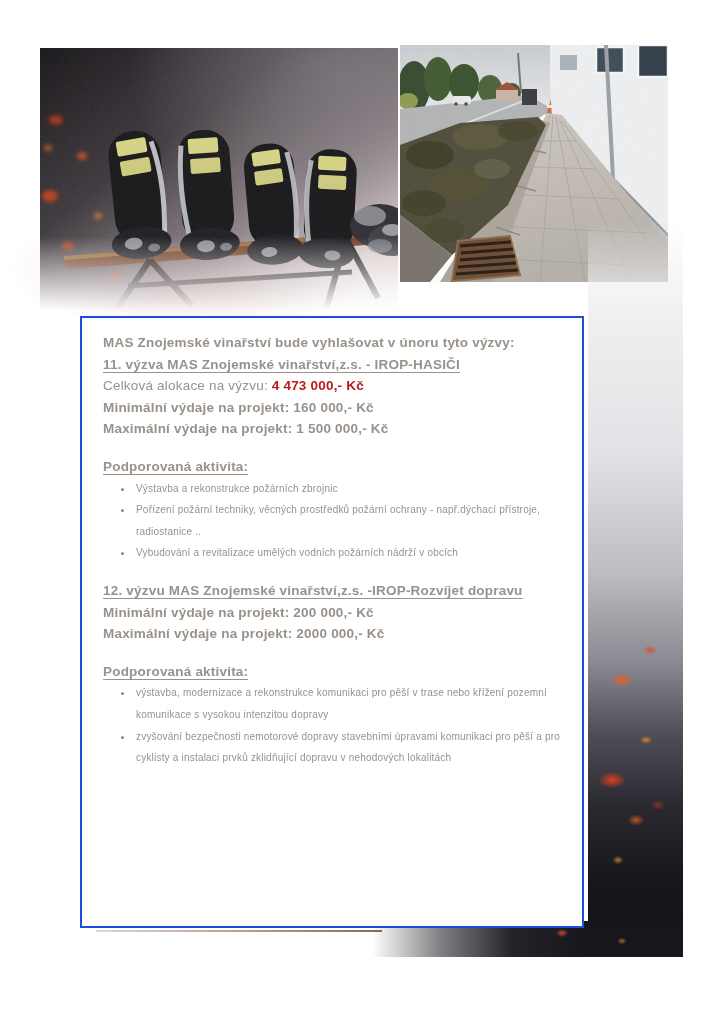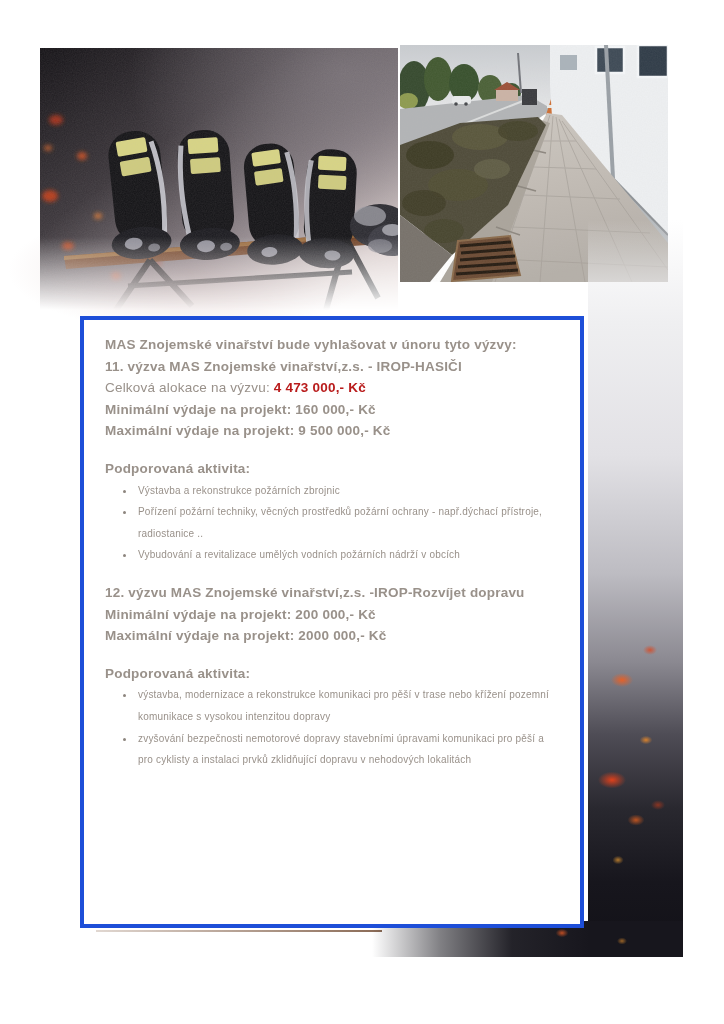--- a/index.html
+++ b/index.html
@@ -47,26 +47,26 @@
   }
   
   .bottom-line{
     position:absolute;left:96px;top:930px;width:286px;height:2px;
     background:linear-gradient(to right, rgba(169,142,124,.35), #8a6a55);
   }
 
   
   .content-box{
     position:absolute;left:80px;top:316px;width:504px;height:612px;box-sizing:border-box;
-    background:#ffffff;border:4px solid #1d4ed8;padding:14px 20px 15px 21px;overflow:hidden;
+    background:#ffffff;border:2px solid #1d4ed8;padding:14px 20px 15px 21px;overflow:hidden;
   }
   .content-box p{margin:0;font-size:13.5px;line-height:21.6px;letter-spacing:.2px;color:#99918a;}
   .content-box .nowrap{white-space:nowrap;}
   .b{font-weight:bold;color:#b91c1c;}
-  .u{text-decoration-thickness:1.4px;text-underline-offset:3px;}
+  .u{text-decoration:underline;text-decoration-thickness:1.4px;text-underline-offset:3px;}
   .sec{margin-top:16px !important;}
   .content-box ul{margin:0;padding:0 0 0 31px;list-style:disc;}
   .content-box li{font-size:10px;line-height:21.6px;letter-spacing:.2px;color:#99918a;padding-left:2px;}
   .content-box li::marker{color:#8d857e;font-size:11px;}
 </style>
 </head>
 <body>
 
 <div class="scan">
 
@@ -266,21 +266,21 @@
   <div class="right-strip"></div>
   <div class="bottom-line"></div>
   <div class="bottom-band"></div>
 
   <div class="content-box">
     <p class="b nowrap">MAS Znojemské vinařství bude vyhlašovat v únoru tyto výzvy:</p>
 
     <p class="b u nowrap">11. výzva MAS Znojemské vinařství,z.s. - IROP-HASIČI</p>
     <p class="nowrap"><span>Celková alokace na výzvu: </span><span class="b">4 473 000,- Kč</span></p>
     <p class="b nowrap">Minimální výdaje na projekt: 160 000,- Kč</p>
-    <p class="b nowrap">Maximální výdaje na projekt: 9 500 000,- Kč</p>
+    <p class="b nowrap">Maximální výdaje na projekt: 1 500 000,- Kč</p>
 
     <p class="b u sec">Podporovaná aktivita:</p>
     <ul>
       <li>Výstavba a rekonstrukce požárních zbrojnic</li>
       <li>Pořízení požární techniky, věcných prostředků požární ochrany - např.dýchací přístroje, radiostanice ..</li>
       <li>Vybudování a revitalizace umělých vodních požárních nádrží v obcích</li>
     </ul>
 
     <p class="b u sec nowrap">12. výzvu MAS Znojemské vinařství,z.s. -IROP-Rozvíjet dopravu</p>
     <p class="b nowrap">Minimální výdaje na projekt: 200 000,- Kč</p>

